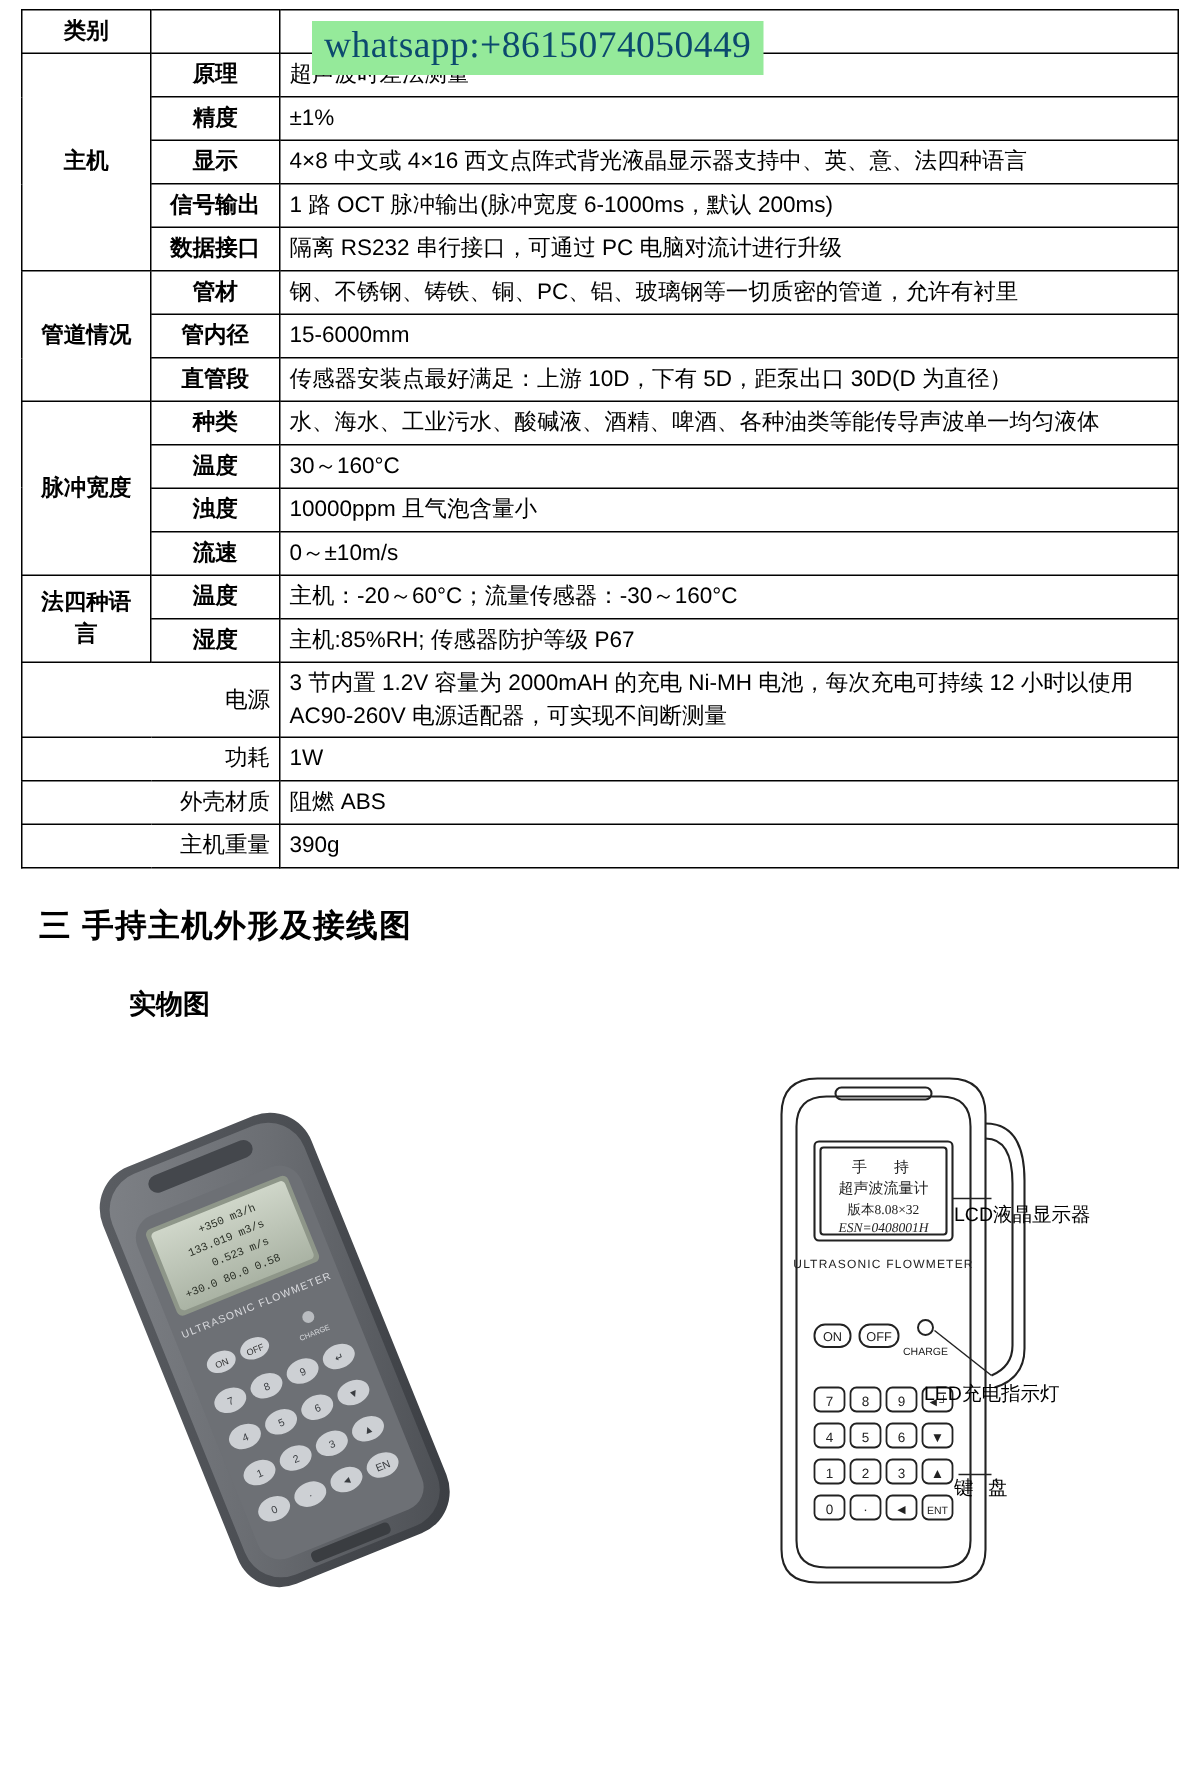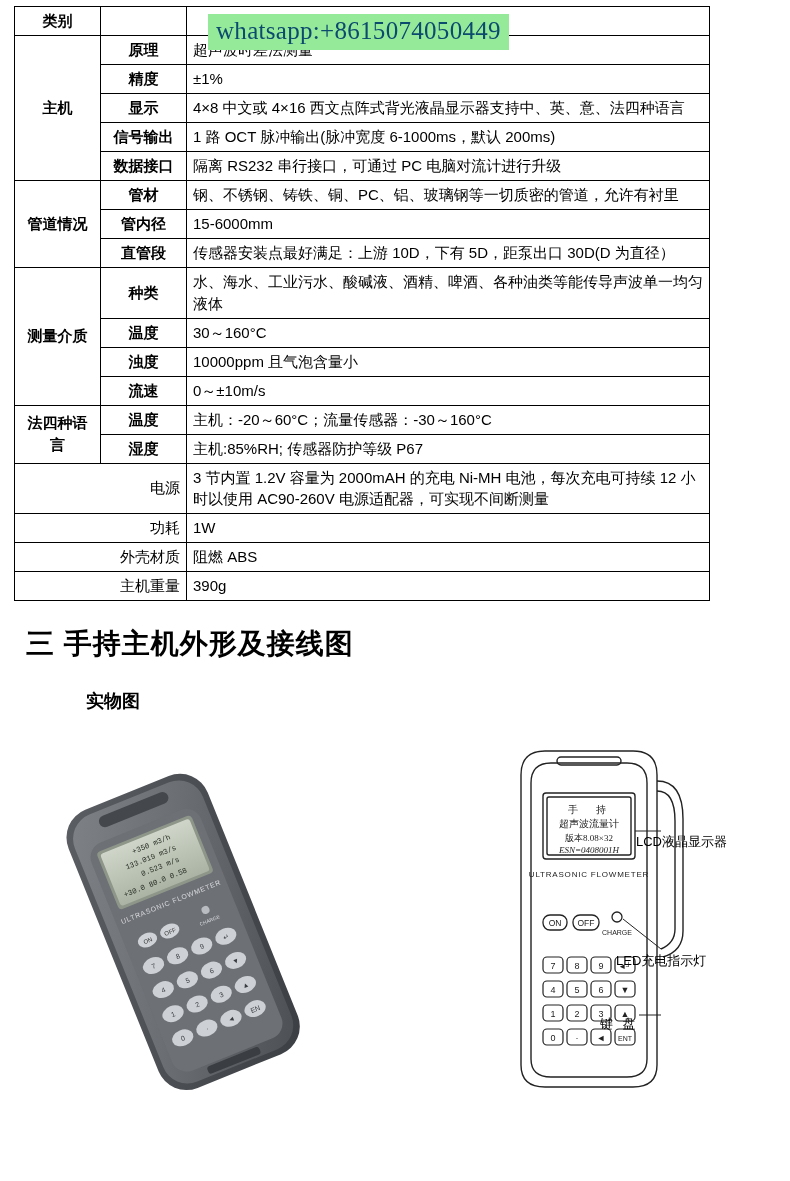--- a/index.html
+++ b/index.html
@@ -26,41 +26,41 @@
     font-size: 25px;
     letter-spacing: 0.3px;
     padding: 3px 8px 5px 8px;
     white-space: nowrap;
     z-index: 5;
     font-family: "Liberation Serif", "DejaVu Serif", serif;
   }
   
   table.spec {
     border-collapse: collapse;
-    width: 696px;
+    width: 772px;
     margin: 6px 0 0 14px;
     table-layout: fixed;
   }
   table.spec td {
     border: 1px solid #000;
     padding: 3px 6px;
     font-size: 15px;
     line-height: 1.45;
     vertical-align: middle;
     word-break: break-word;
   }
   td.c1 { width: 86px; text-align: center; font-weight: bold; font-size: 16px; }
   td.c2 { width: 86px; text-align: center; font-weight: bold; font-size: 16px; }
   td.c3 { text-align: left; }
   td.span2 { font-weight: normal; text-align: right; font-size: 16px; }
   .row-h { height: 29px; }
   
   .section-title {
     margin: 24px 0 0 26px;
-    font-size: 28px;
+    font-size: 21px;
     font-weight: bold;
     letter-spacing: 1px;
   }
   .subsection-title {
     margin: 26px 4px 0 86px;
     font-size: 18px;
     font-weight: bold;
   }
   
   .figure-area {
@@ -84,21 +84,21 @@
     width: 300px;
     height: 360px;
   }
   .callout {
     position: absolute;
     font-size: 13px;
     white-space: nowrap;
   }
   .callout-lcd { left: 636px; top: 106px; }
   .callout-led { left: 616px; top: 225px; }
-  .callout-key { left: 600px; top: 288px; letter-spacing: 3px; }
+  .callout-key { left: 636px; top: 288px; letter-spacing: 3px; }
 </style>
 </head>
 <body>
 
 <div class="page">
 
   <div class="watermark">whatsapp:+8615074050449</div>
 
   <table class="spec">
     <tbody>
@@ -139,21 +139,21 @@
       <tr class="row-h">
         <td class="c2">管内径</td>
         <td class="c3">15-6000mm</td>
       </tr>
       <tr class="row-h">
         <td class="c2">直管段</td>
         <td class="c3">传感器安装点最好满足：上游 10D，下有 5D，距泵出口 30D(D 为直径）</td>
       </tr>
 
       <tr>
-        <td class="c1" rowspan="4">测量介质</td>
+        <td class="c1" rowspan="4">脉冲宽度</td>
         <td class="c2">种类</td>
         <td class="c3">水、海水、工业污水、酸碱液、酒精、啤酒、各种油类等能传导声波单一均匀液体</td>
       </tr>
       <tr class="row-h">
         <td class="c2">温度</td>
         <td class="c3">30～160°C</td>
       </tr>
       <tr class="row-h">
         <td class="c2">浊度</td>
         <td class="c3">10000ppm 且气泡含量小</td>

